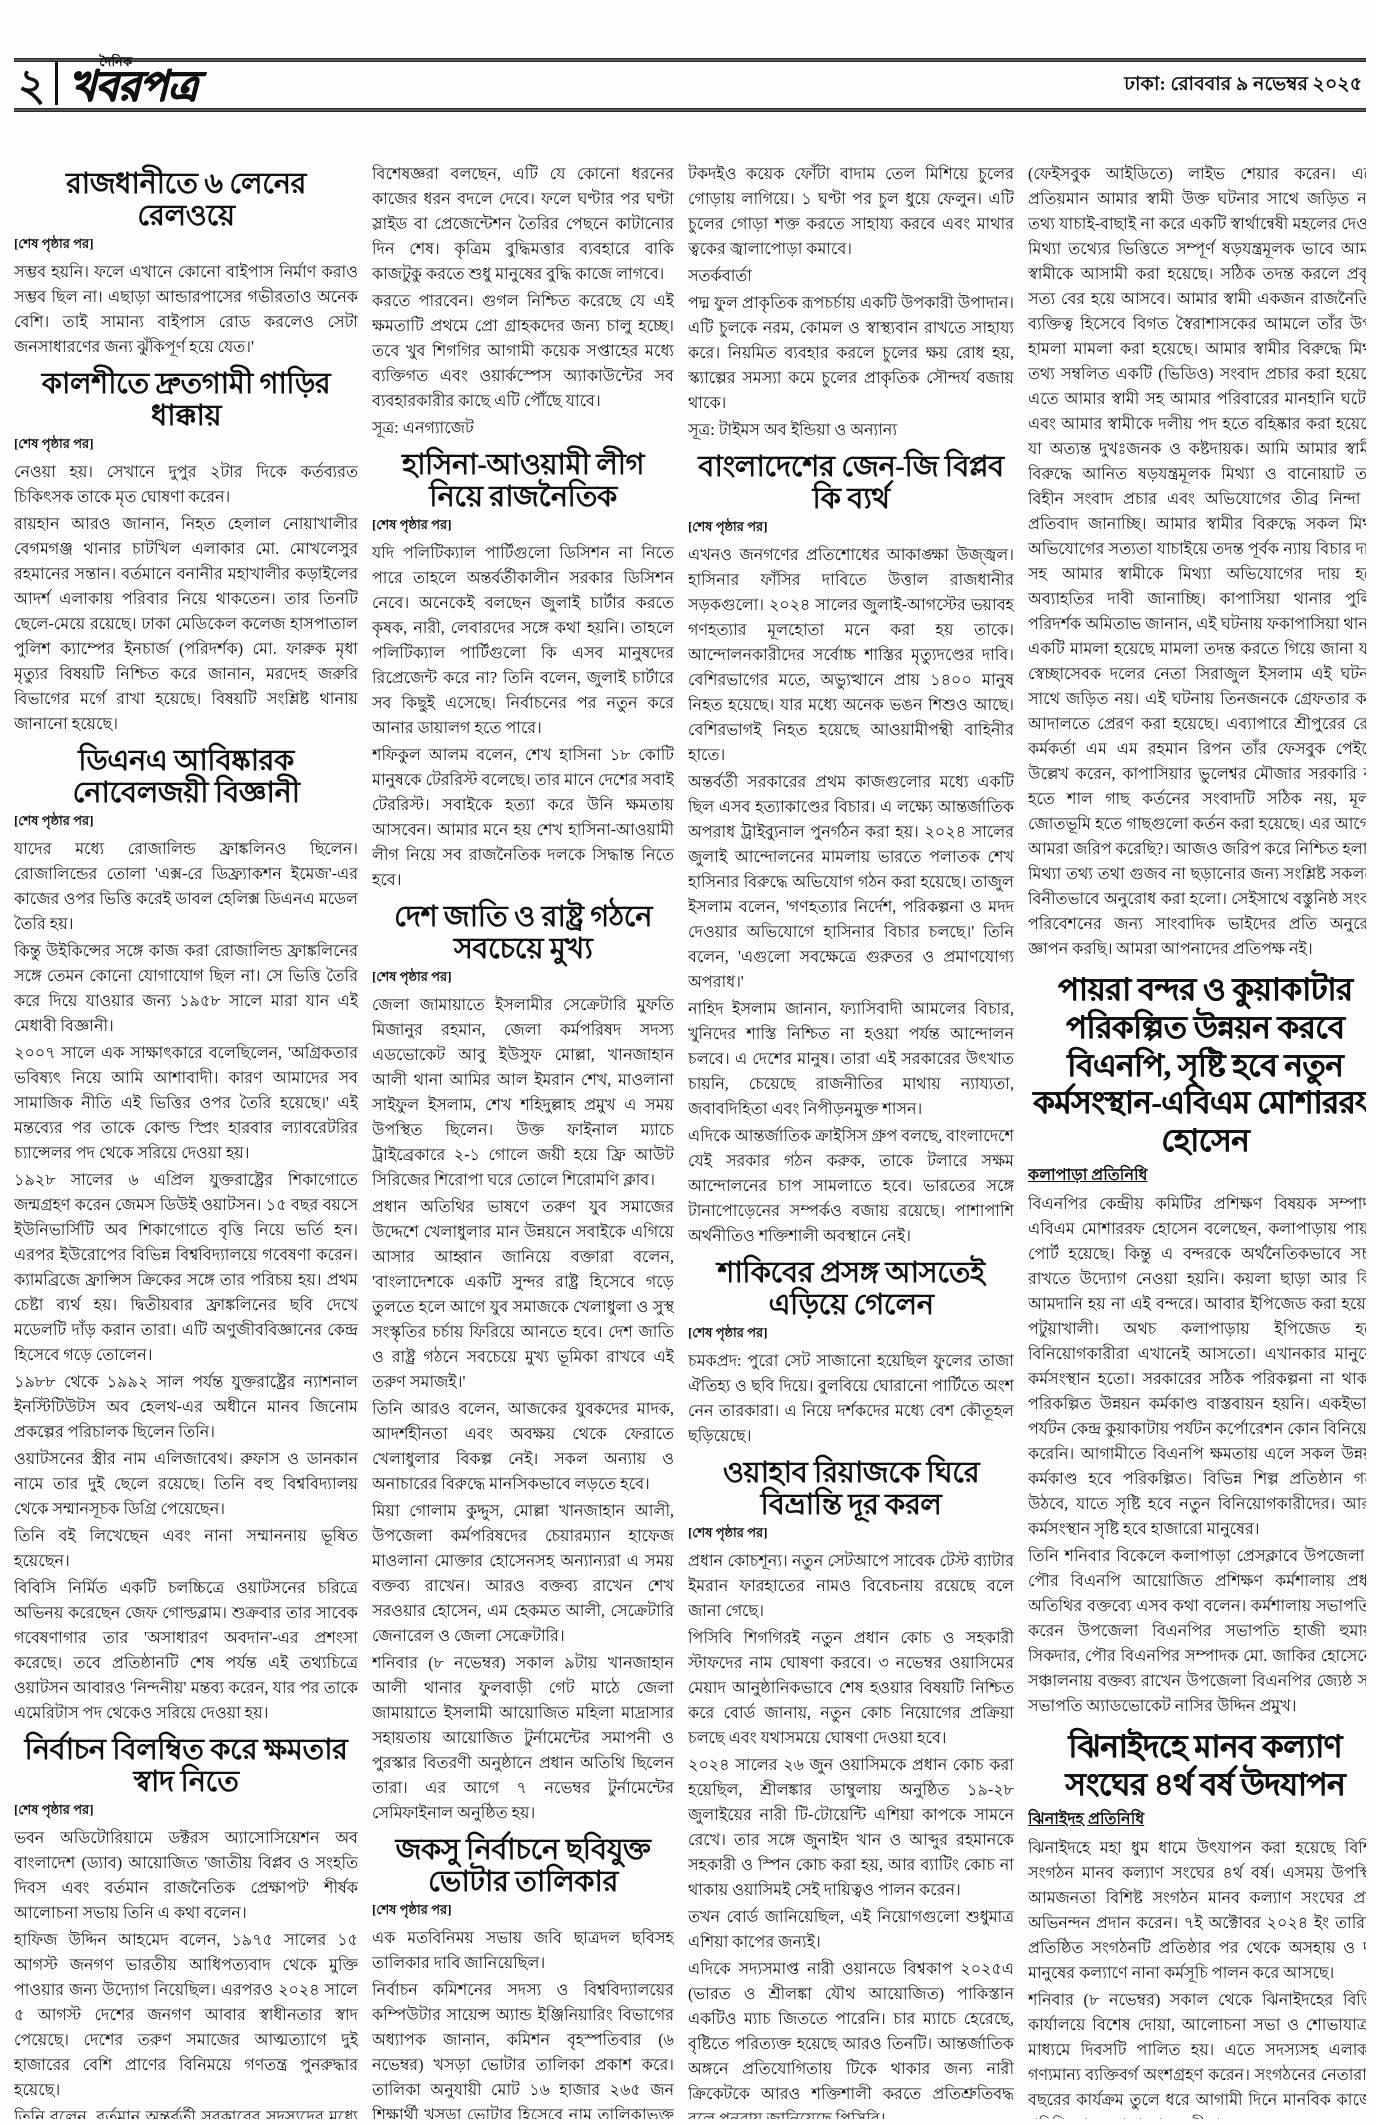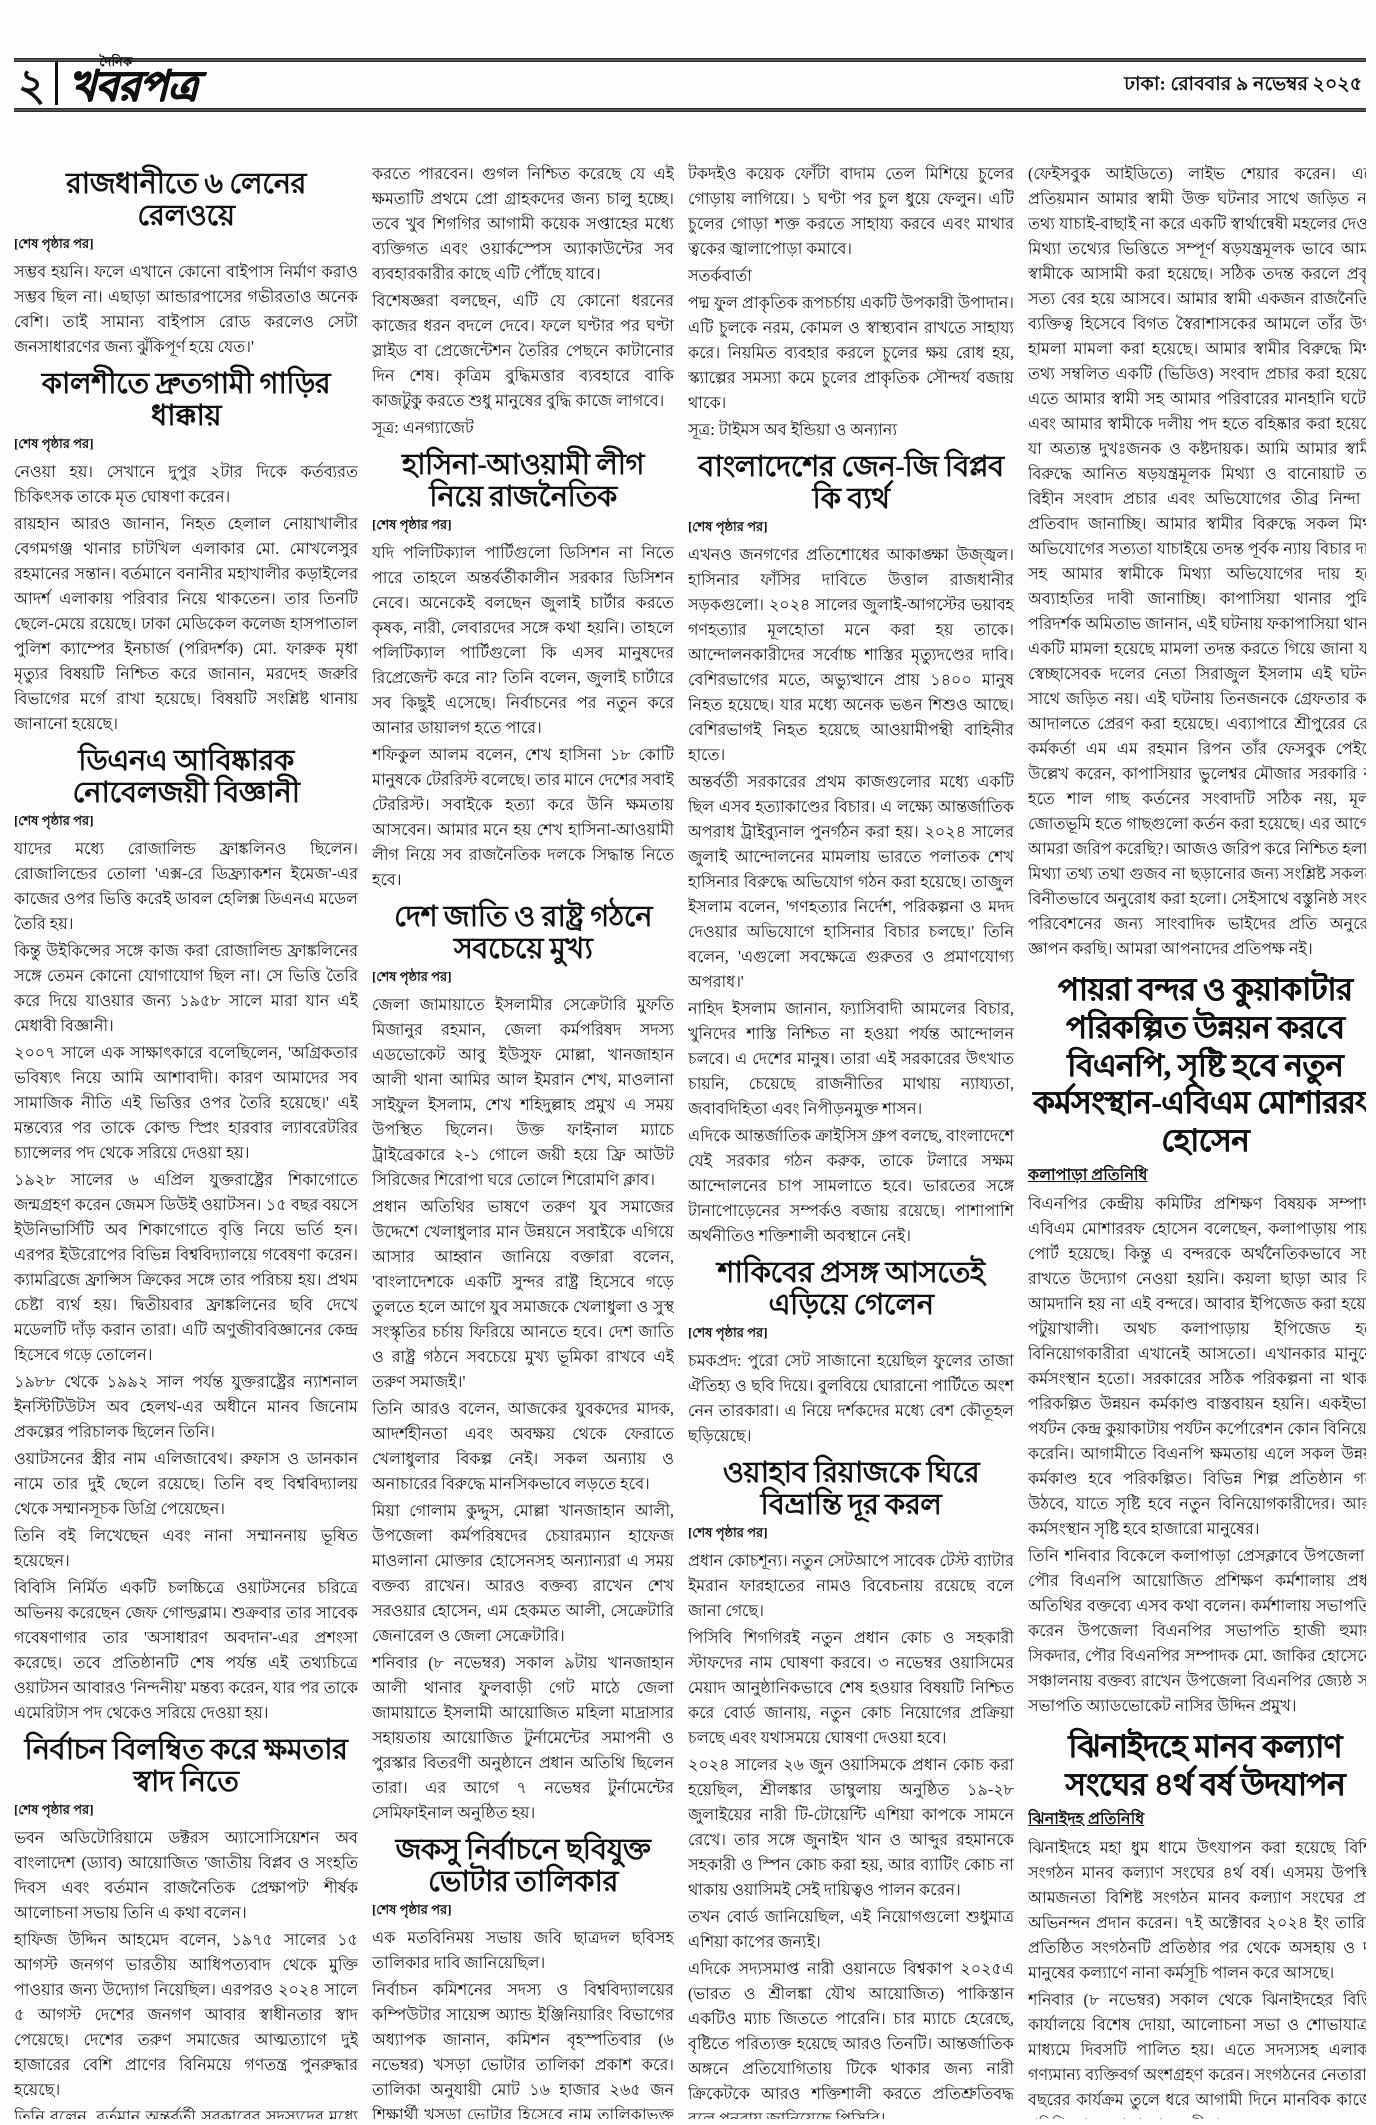--- a/index.html
+++ b/index.html
@@ -100,22 +100,22 @@
         <article class="story">
           <h2 class="h-std">নির্বাচন বিলম্বিত করে ক্ষমতার স্বাদ নিতে</h2>
           <div class="cont-tag">[শেষ পৃষ্ঠার পর]</div>
           <p>ভবন অডিটোরিয়ামে ডক্টরস অ্যাসোসিয়েশন অব বাংলাদেশ (ড্যাব) আয়োজিত 'জাতীয় বিপ্লব ও সংহতি দিবস এবং বর্তমান রাজনৈতিক প্রেক্ষাপট' শীর্ষক আলোচনা সভায় তিনি এ কথা বলেন।</p>
           <p>হাফিজ উদ্দিন আহমেদ বলেন, ১৯৭৫ সালের ১৫ আগস্ট জনগণ ভারতীয় আধিপত্যবাদ থেকে মুক্তি পাওয়ার জন্য উদ্যোগ নিয়েছিল। এরপরও ২০২৪ সালে ৫ আগস্ট দেশের জনগণ আবার স্বাধীনতার স্বাদ পেয়েছে। দেশের তরুণ সমাজের আত্মত্যাগে দুই হাজারের বেশি প্রাণের বিনিময়ে গণতন্ত্র পুনরুদ্ধার হয়েছে।</p>
           <p>তিনি বলেন, বর্তমান অন্তর্বর্তী সরকারের সদস্যদের মধ্যে অনেকেই ৫ আগস্টের আন্দোলনে কোনো ভূমিকা রাখেননি। যোগাযোগের কারণে তারা সরকারে এসেছেন। প্রথম দিকে তাদের ধারণা ছিল শেখ হাসিনার সরকারের বাকি মেয়াদ পূর্ণ করা উচিত।</p>
         </article>
       </div>
       <div class="col" style="width: 302px;">
         <article class="story">
+          <p>বিশেষজ্ঞরা বলছেন, এটি যে কোনো ধরনের কাজের ধরন বদলে দেবে। ফলে ঘণ্টার পর ঘণ্টা স্লাইড বা প্রেজেন্টেশন তৈরির পেছনে কাটানোর দিন শেষ। কৃত্রিম বুদ্ধিমত্তার ব্যবহারে বাকি কাজটুকু করতে শুধু মানুষের বুদ্ধি কাজে লাগবে।</p>
           <p>করতে পারবেন। গুগল নিশ্চিত করেছে যে এই ক্ষমতাটি প্রথমে প্রো গ্রাহকদের জন্য চালু হচ্ছে। তবে খুব শিগগির আগামী কয়েক সপ্তাহের মধ্যে ব্যক্তিগত এবং ওয়ার্কস্পেস অ্যাকাউন্টের সব ব্যবহারকারীর কাছে এটি পৌঁছে যাবে।</p>
-          <p>বিশেষজ্ঞরা বলছেন, এটি যে কোনো ধরনের কাজের ধরন বদলে দেবে। ফলে ঘণ্টার পর ঘণ্টা স্লাইড বা প্রেজেন্টেশন তৈরির পেছনে কাটানোর দিন শেষ। কৃত্রিম বুদ্ধিমত্তার ব্যবহারে বাকি কাজটুকু করতে শুধু মানুষের বুদ্ধি কাজে লাগবে।</p>
           <p class="src">সূত্র: এনগ্যাজেট</p>
         </article>
         <article class="story">
           <h2 class="h-std">হাসিনা-আওয়ামী লীগ নিয়ে রাজনৈতিক</h2>
           <div class="cont-tag">[শেষ পৃষ্ঠার পর]</div>
           <p>যদি পলিটিক্যাল পার্টিগুলো ডিসিশন না নিতে পারে তাহলে অন্তর্বর্তীকালীন সরকার ডিসিশন নেবে। অনেকেই বলছেন জুলাই চার্টার করতে কৃষক, নারী, লেবারদের সঙ্গে কথা হয়নি। তাহলে পলিটিক্যাল পার্টিগুলো কি এসব মানুষদের রিপ্রেজেন্ট করে না? তিনি বলেন, জুলাই চার্টারে সব কিছুই এসেছে। নির্বাচনের পর নতুন করে আনার ডায়ালগ হতে পারে।</p>
           <p>শফিকুল আলম বলেন, শেখ হাসিনা ১৮ কোটি মানুষকে টেররিস্ট বলেছে। তার মানে দেশের সবাই টেররিস্ট। সবাইকে হত্যা করে উনি ক্ষমতায় আসবেন। আমার মনে হয় শেখ হাসিনা-আওয়ামী লীগ নিয়ে সব রাজনৈতিক দলকে সিদ্ধান্ত নিতে হবে।</p>
         </article>
         <article class="story">
           <h2 class="h-std">দেশ জাতি ও রাষ্ট্র গঠনে সবচেয়ে মুখ্য</h2>

